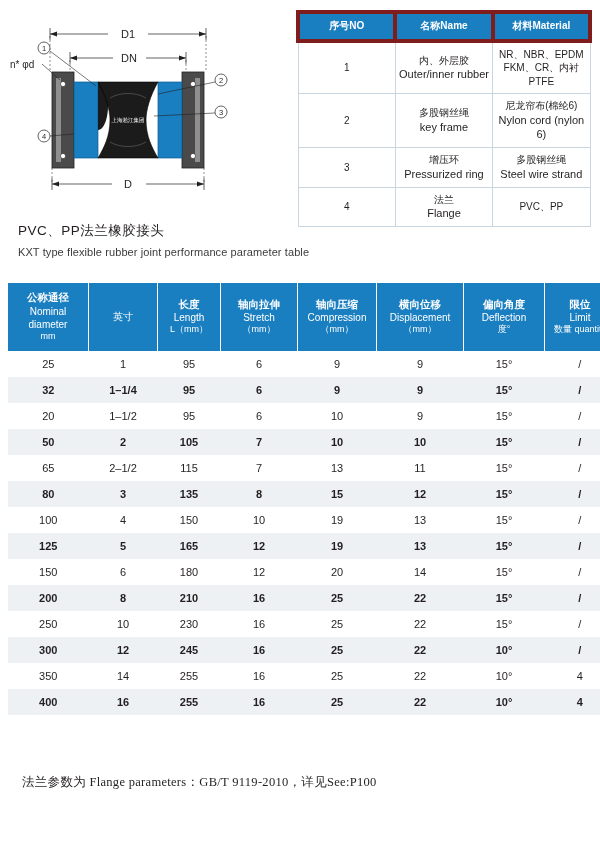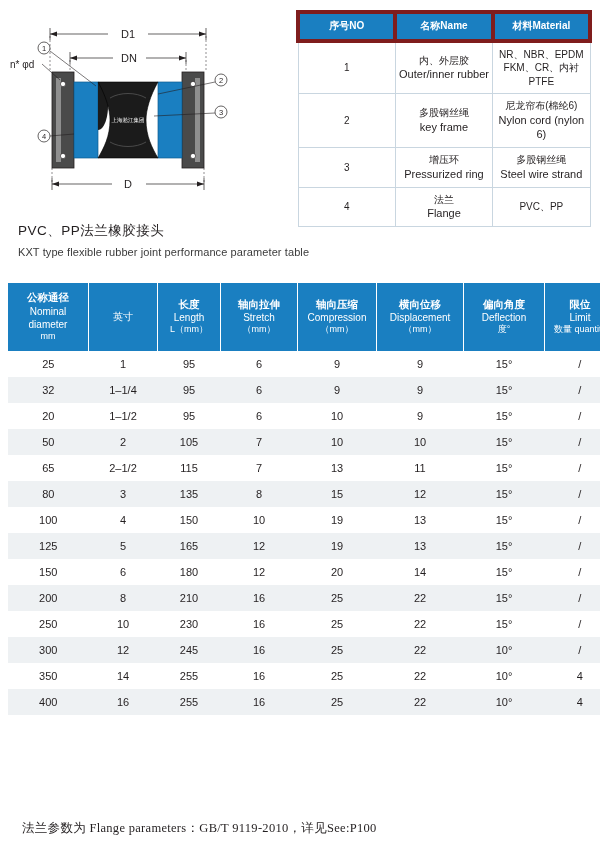--- a/index.html
+++ b/index.html
@@ -118,21 +118,21 @@
   .h-en { display: block; font-size: 10px; font-weight: normal; }
   .h-unit { display: block; font-size: 9px; font-weight: normal; }
 
   table.spec tbody td {
     font-size: 11px;
     text-align: center;
     padding: 7px 1px;
     color: #231f20;
     border: none;
   }
-  table.spec tbody tr.alt td { background: #eef1f3; }
+  table.spec tbody tr.alt td { background: #eef1f3; font-weight: bold; }
   table.spec tbody tr td { background: #ffffff; }
   table.spec tbody tr.alt td { background: #eef1f3; }
 
   
   .c0 { width: 78px; }
   .c1 { width: 66px; margin-top: 19px; }
   .c2 { width: 60px; margin-top: 36px; }
   .c3 { width: 74px; margin-left: 18px; }
   .c4 { width: 76px; }
   .c5 { width: 84px; }
@@ -141,21 +141,20 @@
 
   
   .footer-note {
     position: absolute;
     left: 22px;
     top: 774px;
     font-size: 12.5px;
     color: #231f20;
     font-family: "Liberation Serif", serif;
     letter-spacing: 0.3px;
-    margin-top: 46px;
   }
 </style>
 </head>
 <body>
 
 <div class="top-section">
 
   <div class="drawing">
     <svg width="280" height="200" viewBox="0 0 280 200" xmlns="http://www.w3.org/2000/svg">
 

